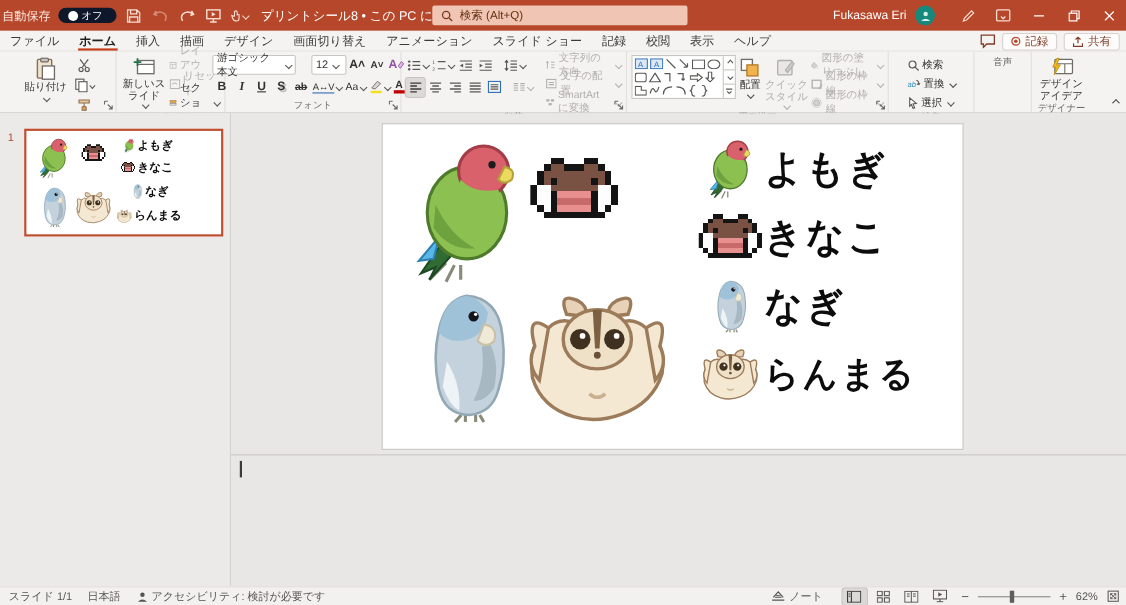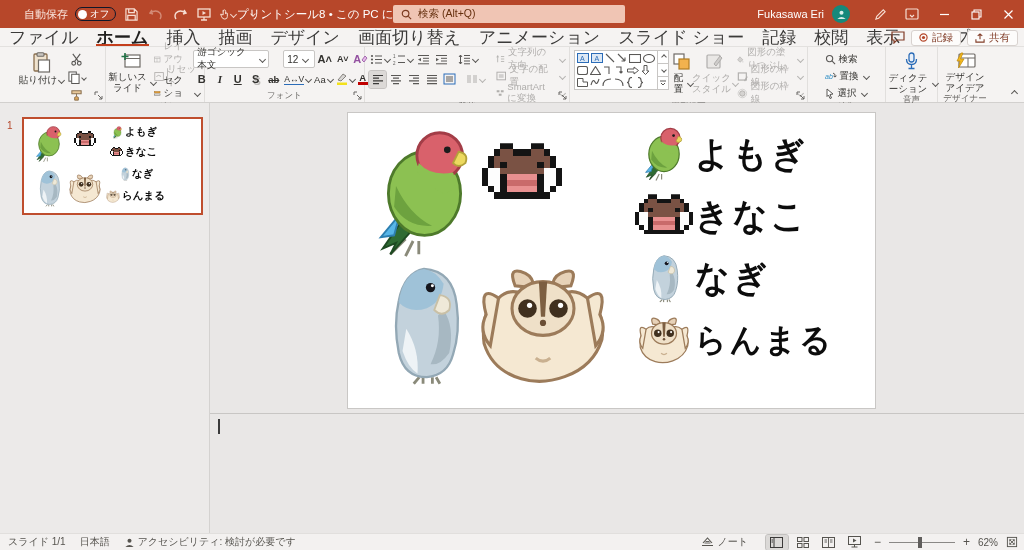--- a/index.html
+++ b/index.html
@@ -5,48 +5,48 @@
 *{margin:0;padding:0;box-sizing:border-box}
 html,body{width:1024px;height:550px;overflow:hidden}
 body{font-family:"Liberation Sans","DejaVu Sans",sans-serif;font-size:11px;color:#252423;background:#e9e7e6;position:relative}
 svg{display:block}
 .chev{display:inline-block;width:5px;height:5px;border-right:1px solid #5a5856;border-bottom:1px solid #5a5856;transform:rotate(45deg);margin-left:2px;flex:none}
 .chev.lt{border-color:#f2d4c9}
 .chev.gray{border-color:#b6b4b2}
 
 
 .titlebar{height:28px;background:#b7472a;display:flex;align-items:center;color:#fff;position:relative}
-.tb-left{display:flex;align-items:center;gap:7px;padding-left:24px}
+.tb-left{display:flex;align-items:center;gap:7px;padding-left:2px}
 .autosave{display:flex;align-items:center;gap:4px;font-size:11px;color:#fbe9e2}
-.toggle{display:flex;align-items:center;gap:3px;border:1px solid #0f172a;border-radius:8px;height:14px;padding:0 6px 0 2px;font-size:9.5px;color:#fff}
+.toggle{display:flex;align-items:center;gap:3px;border:7px solid #0f172a;border-radius:8px;height:14px;padding:0 6px 0 2px;font-size:9.5px;color:#fff}
 .toggle .knob{width:9px;height:9px;border-radius:50%;background:#fff}
 .qat-ic{width:17px;height:17px;display:flex;align-items:center;justify-content:center}
 .tb-doc{position:absolute;left:237px;top:0;height:28px;display:flex;align-items:center;gap:5px;font-size:11.5px;color:#fff;white-space:nowrap}
 .tb-search{position:absolute;left:393px;top:5px;width:232px;height:18px;background:#f0c5b4;border-radius:2px;display:flex;align-items:center;gap:6px;padding:0 8px;color:#66300f;font-size:10.5px}
 .tb-right{position:absolute;right:0;top:0;height:28px;display:flex;align-items:center}
 .user-name{font-size:11px;color:#fff;margin-right:8px}
 .avatar{width:18px;height:18px;border-radius:50%;background:#15897b;display:flex;align-items:center;justify-content:center;margin-right:14px}
 .winbtn{width:32px;height:28px;display:flex;align-items:center;justify-content:center}
 
 
 .tabrow{height:19px;background:#f5f3f2;display:flex;align-items:stretch;border-bottom:1px solid #e3e1df;position:relative}
-.tab{padding:0 9px;display:flex;align-items:center;font-size:17px;color:#3b3a39;position:relative}
+.tab{padding:0 9px;display:flex;align-items:center;font-size:11px;color:#3b3a39;position:relative}
 .tab.active{color:#201f1e;font-weight:bold}
 .tab.active::after{content:"";position:absolute;left:8px;right:8px;bottom:0;height:2.5px;background:#c43e1c}
 .tabrow-right{position:absolute;right:6px;top:0;height:19px;display:flex;align-items:center;gap:6px}
 .pillbtn{display:flex;align-items:center;gap:4px;height:16px;border:1px solid #d8d2cf;border-radius:3px;background:#fdfcfb;padding:0 7px;font-size:10.5px;color:#813c27}
 
 
 .ribbon{height:56px;background:#f5f3f2;display:flex;border-bottom:1px solid #d2d0ce;position:relative}
 .rgroup{position:relative;display:flex;flex-direction:column;align-items:center;padding:3px 4px 0 4px;border-right:1px solid #e1dfdd}
 .rbody{display:flex;align-items:flex-start;gap:2px;flex:1}
 .rlabel{font-size:8.5px;color:#696764;height:13px;display:flex;align-items:center;gap:3px}
 .launcher{position:absolute;right:2px;bottom:2px;width:9px;height:9px}
 .bigbtn{display:flex;flex-direction:column;align-items:center;width:46px;padding-top:2px;text-align:center;font-size:9.5px;line-height:10.5px;color:#33322f}
-.bigbtn .blabel{margin-top:2px;display:flex;flex-direction:row;align-items:center}
+.bigbtn .blabel{margin-top:2px;display:flex;flex-direction:column;align-items:center}
 .bigbtn.dim{color:#b0aeac}
 .smallrow{display:flex;align-items:center;gap:1px;height:18px}
 .sbtn{height:17px;min-width:17px;display:flex;align-items:center;justify-content:center;padding:0 1px;border-radius:2px;color:#33322f}
 .sbtn.sel{background:#dcd9d7;outline:1px solid #c6c3c1}
 .sbtn.dim{color:#b0aeac}
 .smalltext-btn{display:flex;align-items:center;gap:3px;font-size:9.5px;color:#33322f;height:16px}
 .smalltext-btn.dim{color:#b0aeac}
 .combo{height:18px;background:#fff;border:1px solid #c8c6c4;border-radius:2px;display:flex;align-items:center;font-size:10px;color:#33322f;padding:0 3px;gap:3px}
 .fontletters{font-size:11px;font-weight:bold}
 .stack3{display:flex;flex-direction:column;justify-content:flex-start;gap:1px;padding-top:1px}
@@ -749,32 +749,20 @@
             <span class="chev"></span>
           </span>
       </div>
     </div>
     <div class="rlabel">
         <span>編集</span>
       </div>
   </div>
 
   <div class="rgroup" style="width:52px">
-    <div class="rbody">
-      <div class="bigbtn" style="width:46px">
-        <svg width="13" height="19" viewBox="0 0 13 19">
-            <rect x="4" y="1" width="5" height="9" rx="2.5" fill="#e8f0fa" stroke="#2b6cb8" stroke-width="1.3"></rect>
-            <path d="M1.5 7 Q1.5 12.5 6.5 12.5 Q11.5 12.5 11.5 7 M6.5 12.5 V16 M3.5 16.5 H9.5" fill="none" stroke="#2b6cb8" stroke-width="1.3"></path>
-          </svg>
-        <span class="blabel">
-            <span style="width:46px">ディクテーション</span>
-            <span class="chev"></span>
-          </span>
-      </div>
-    </div>
     <div class="rlabel">
         <span>音声</span>
       </div>
   </div>
 
   <div class="rgroup" style="width:54px;border-right:none">
     <div class="rbody">
       <div class="bigbtn" style="width:48px">
         <svg width="21" height="18" viewBox="0 0 21 18">
             <rect x="4" y="2" width="16" height="13" rx="1" fill="#fff" stroke="#6f6b66" stroke-width="1.2"></rect>

